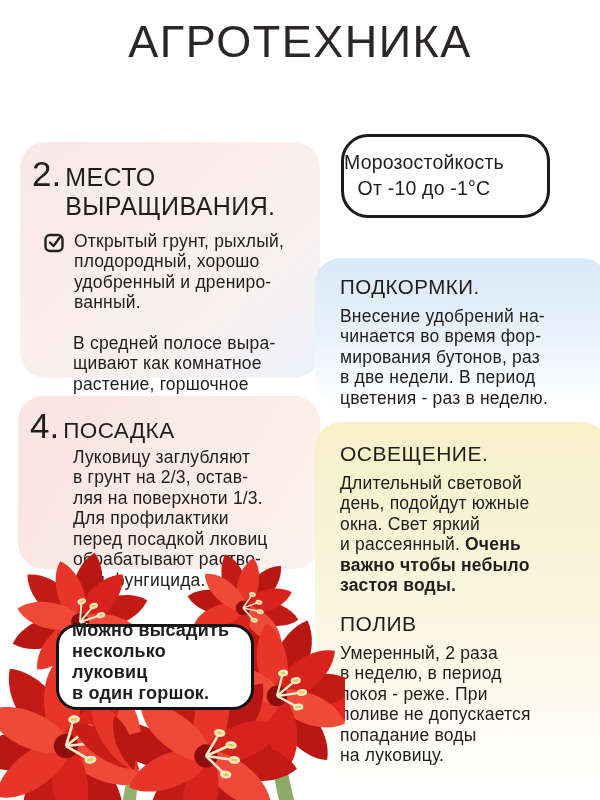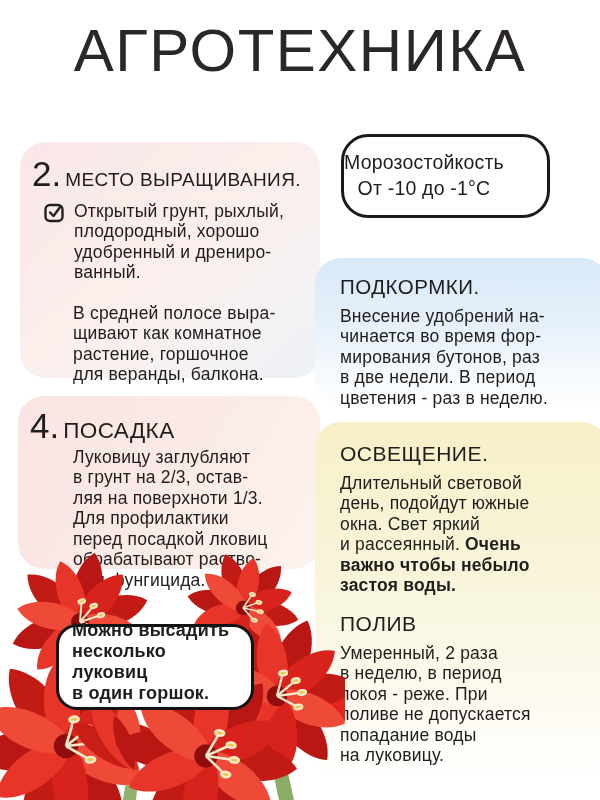--- a/index.html
+++ b/index.html
@@ -6,36 +6,36 @@
   body{
     width:600px;height:800px;position:relative;overflow:hidden;
     background:#ffffff;
     font-family:"Liberation Sans","DejaVu Sans",sans-serif;
     color:var(--c-text,#201d1d);
   }
   .page{position:absolute;inset:0;width:600px;height:800px;overflow:hidden;}
 
   .title{
     position:absolute;top:16px;left:0;width:600px;
-    text-align:center;font-size:60px;font-weight:500;
+    text-align:center;font-size:45px;font-weight:500;
     letter-spacing:1.5px;color:#2b2727;white-space:nowrap;
   }
 
   .card{position:absolute;border-radius:26px;z-index:1;}
   .pre{white-space:pre-line;}
 
   
   .card-location{
     left:20px;top:142px;width:300px;height:236px;
     background:linear-gradient(140deg,#f9e7e7 0%,#fbeeeb 45%,#f7f1f1 70%,#edf1f7 100%);
     padding:0;
   }
   .sec-head{display:flex;align-items:baseline;gap:4px;}
   .sec-num{font-size:35px;font-weight:500;line-height:1;}
-  .sec-title{font-size:19px;letter-spacing:.4px;font-weight:400;}
+  .sec-title{font-size:25px;letter-spacing:.4px;font-weight:400;}
   .card-location .sec-head{padding:14px 0 0 12px;}
   .check-row{display:flex;gap:9px;margin:10px 0 0 24px;align-items:flex-start;}
   .check-ic{flex:0 0 auto;margin-top:1px;}
   .body-txt{font-size:17.5px;line-height:1.17;letter-spacing:.2px;}
   .card-location .p2{margin:20px 0 0 53px;}
 
   
   .frost-box{
     position:absolute;left:341px;top:134px;width:203px;height:78px;
     border:3px solid #1b1919;border-radius:27px;background:#fff;

